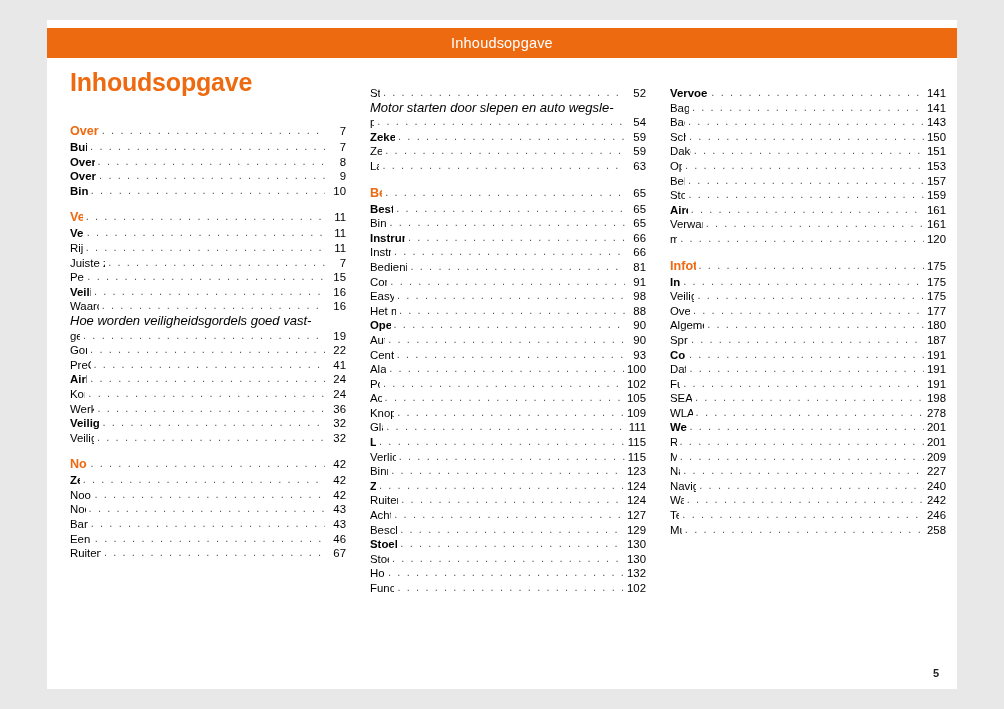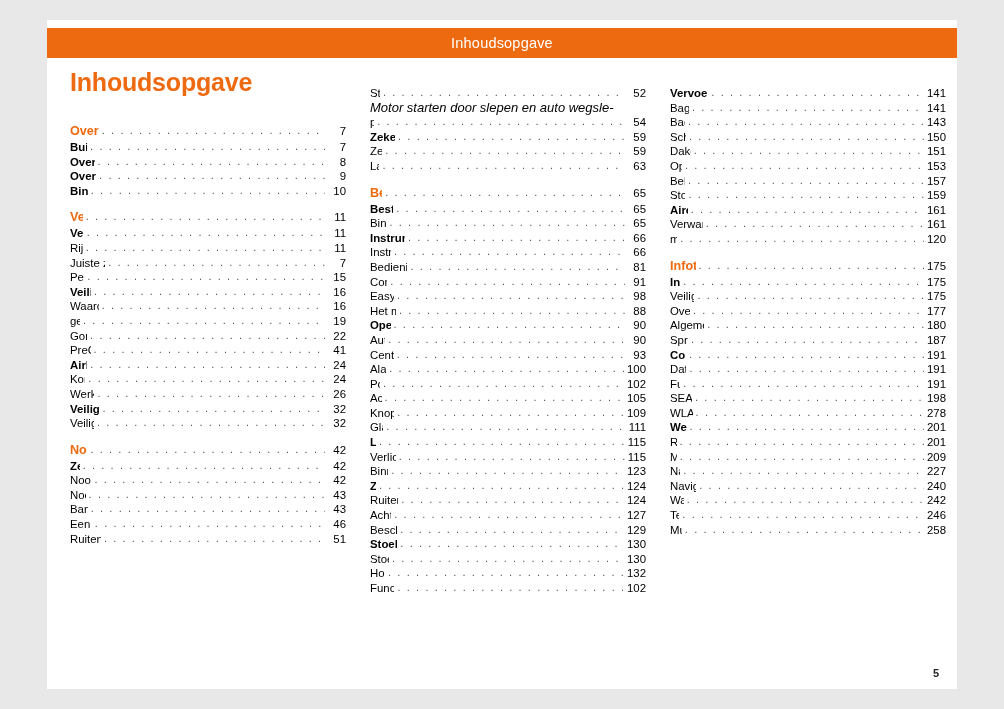--- a/index.html
+++ b/index.html
@@ -186,20 +186,21 @@
             <span class="lbl">Veiligheidsgordels</span>
             <span class="dots">. . . . . . . . . . . . . . . . . . . . . . . . . . . . . . . . . . . . . . . . . . . . . . . . . . . . . . . . . . . . . . . . . . . . . . . . . . . . . . . . . . . . . . . . . . . . . . . . . . . . . . . . . . . . . . . . . . . . . . . . </span>
             <span class="pg">16</span>
           </div>
           <div class="entry plain">
             <span class="lbl">Waarom veiligheidsgordels?</span>
             <span class="dots">. . . . . . . . . . . . . . . . . . . . . . . . . . . . . . . . . . . . . . . . . . . . . . . . . . . . . . . . . . . . . . . . . . . . . . . . . . . . . . . . . . . . . . . . . . . . . . . . . . . . . . . . . . . . . . . . . . . . . . . . </span>
             <span class="pg">16</span>
           </div>
           <div>
+            <div class="wrapline">Hoe worden veiligheidsgordels goed vast-</div>
             <div class="entry plain">
               <span class="lbl">gezespt?</span>
               <span class="dots">. . . . . . . . . . . . . . . . . . . . . . . . . . . . . . . . . . . . . . . . . . . . . . . . . . . . . . . . . . . . . . . . . . . . . . . . . . . . . . . . . . . . . . . . . . . . . . . . . . . . . . . . . . . . . . . . . . . . . . . . </span>
               <span class="pg">19</span>
             </div>
           </div>
           <div class="entry plain">
             <span class="lbl">Gordelspanners</span>
             <span class="dots">. . . . . . . . . . . . . . . . . . . . . . . . . . . . . . . . . . . . . . . . . . . . . . . . . . . . . . . . . . . . . . . . . . . . . . . . . . . . . . . . . . . . . . . . . . . . . . . . . . . . . . . . . . . . . . . . . . . . . . . . </span>
             <span class="pg">22</span>
@@ -215,21 +216,21 @@
             <span class="pg">24</span>
           </div>
           <div class="entry plain">
             <span class="lbl">Korte inleiding</span>
             <span class="dots">. . . . . . . . . . . . . . . . . . . . . . . . . . . . . . . . . . . . . . . . . . . . . . . . . . . . . . . . . . . . . . . . . . . . . . . . . . . . . . . . . . . . . . . . . . . . . . . . . . . . . . . . . . . . . . . . . . . . . . . . </span>
             <span class="pg">24</span>
           </div>
           <div class="entry plain">
             <span class="lbl">Werking van de airbags</span>
             <span class="dots">. . . . . . . . . . . . . . . . . . . . . . . . . . . . . . . . . . . . . . . . . . . . . . . . . . . . . . . . . . . . . . . . . . . . . . . . . . . . . . . . . . . . . . . . . . . . . . . . . . . . . . . . . . . . . . . . . . . . . . . . </span>
-            <span class="pg">26</span>
+            <span class="pg">36</span>
           </div>
           <div class="entry sub">
             <span class="lbl">Veilig vervoer van kinderen</span>
             <span class="dots">. . . . . . . . . . . . . . . . . . . . . . . . . . . . . . . . . . . . . . . . . . . . . . . . . . . . . . . . . . . . . . . . . . . . . . . . . . . . . . . . . . . . . . . . . . . . . . . . . . . . . . . . . . . . . . . . . . . . . . . . </span>
             <span class="pg">32</span>
           </div>
           <div class="entry plain">
             <span class="lbl">Veiligheid van kinderen</span>
             <span class="dots">. . . . . . . . . . . . . . . . . . . . . . . . . . . . . . . . . . . . . . . . . . . . . . . . . . . . . . . . . . . . . . . . . . . . . . . . . . . . . . . . . . . . . . . . . . . . . . . . . . . . . . . . . . . . . . . . . . . . . . . . </span>
             <span class="pg">32</span>
@@ -261,21 +262,21 @@
             <span class="pg">43</span>
           </div>
           <div class="entry plain">
             <span class="lbl">Een wiel verwisselen</span>
             <span class="dots">. . . . . . . . . . . . . . . . . . . . . . . . . . . . . . . . . . . . . . . . . . . . . . . . . . . . . . . . . . . . . . . . . . . . . . . . . . . . . . . . . . . . . . . . . . . . . . . . . . . . . . . . . . . . . . . . . . . . . . . . </span>
             <span class="pg">46</span>
           </div>
           <div class="entry plain">
             <span class="lbl">Ruitenwisserbladen vervangen</span>
             <span class="dots">. . . . . . . . . . . . . . . . . . . . . . . . . . . . . . . . . . . . . . . . . . . . . . . . . . . . . . . . . . . . . . . . . . . . . . . . . . . . . . . . . . . . . . . . . . . . . . . . . . . . . . . . . . . . . . . . . . . . . . . . </span>
-            <span class="pg">51</span>
+            <span class="pg">67</span>
           </div>
         </div>
       <div class="col c2">
           <div class="entry plain">
             <span class="lbl">Starthulp</span>
             <span class="dots">. . . . . . . . . . . . . . . . . . . . . . . . . . . . . . . . . . . . . . . . . . . . . . . . . . . . . . . . . . . . . . . . . . . . . . . . . . . . . . . . . . . . . . . . . . . . . . . . . . . . . . . . . . . . . . . . . . . . . . . . </span>
             <span class="pg">52</span>
           </div>
           <div>
             <div class="wrapline">Motor starten door slepen en auto wegsle-</div>

